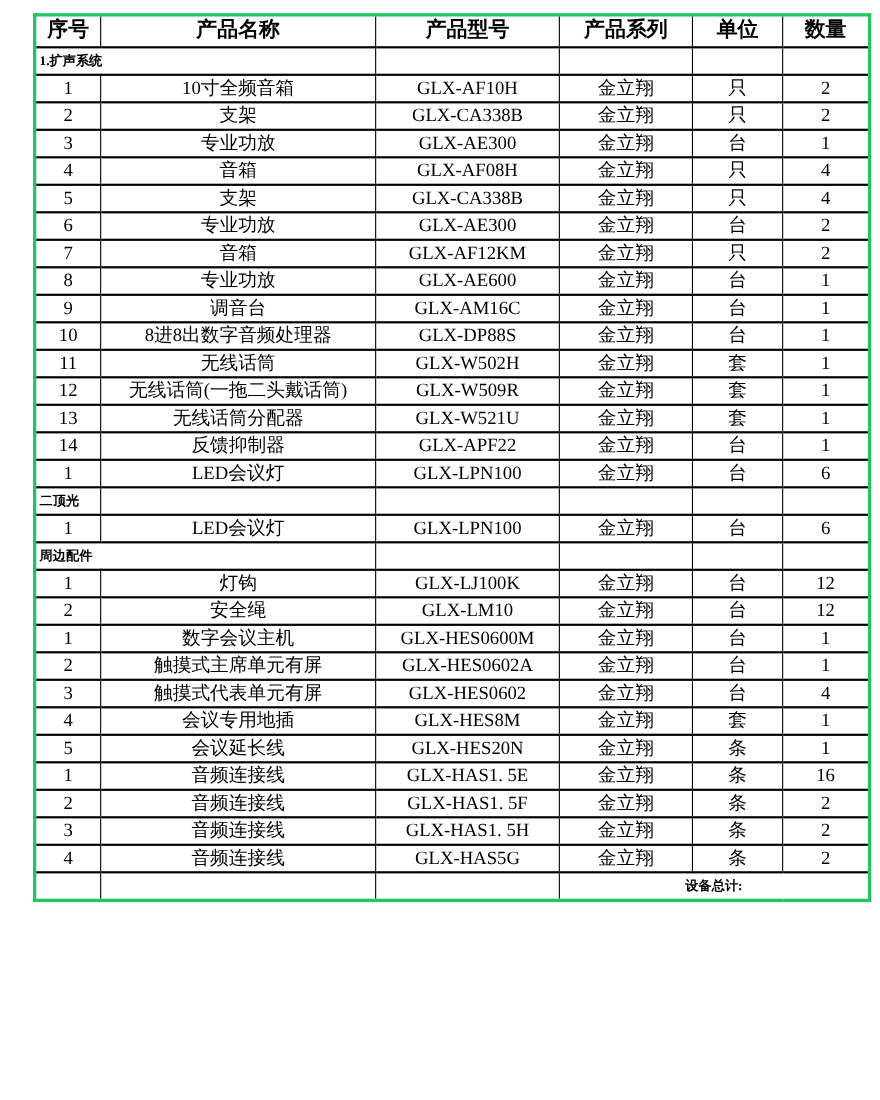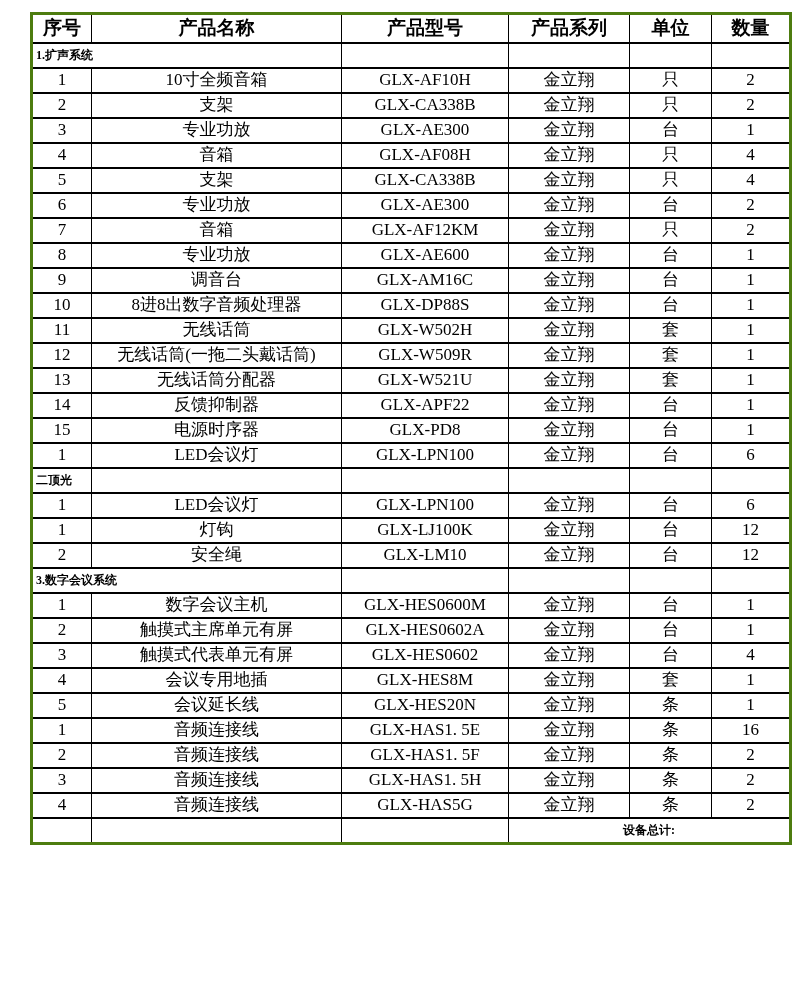--- a/index.html
+++ b/index.html
@@ -13,21 +13,21 @@
     position: relative;
     font-family: "Liberation Serif", "DejaVu Serif", serif;
     color: #000000;
   }
   table.equip {
     position: absolute;
     left: 30px;
     top: 12px;
     border-collapse: collapse;
     table-layout: fixed;
-    border: 3px solid #4d7c0f;
+    border: 3px solid #22c55e;
   }
   table.equip th,
   table.equip td {
     border: 1px solid #000;
     border-top-width: 2px;
     border-bottom-width: 2px;
     padding: 0;
     margin: 0;
     text-align: center;
     vertical-align: middle;
@@ -190,28 +190,20 @@
       </tr>
       <tr>
         <td>14</td>
         <td>反馈抑制器</td>
         <td>GLX-APF22</td>
         <td>金立翔</td>
         <td>台</td>
         <td>1</td>
       </tr>
       <tr>
-        <td>15</td>
-        <td>电源时序器</td>
-        <td>GLX-PD8</td>
-        <td>金立翔</td>
-        <td>台</td>
-        <td>1</td>
-      </tr>
-      <tr>
         <td>1</td>
         <td>LED会议灯</td>
         <td>GLX-LPN100</td>
         <td>金立翔</td>
         <td>台</td>
         <td>6</td>
       </tr>
       <tr>
         <td class="sec">二顶光</td>
         <td></td>
@@ -222,41 +214,41 @@
       </tr>
       <tr>
         <td>1</td>
         <td>LED会议灯</td>
         <td>GLX-LPN100</td>
         <td>金立翔</td>
         <td>台</td>
         <td>6</td>
       </tr>
       <tr>
+        <td class="sec" colspan="2">周边配件</td>
+        <td></td>
+        <td></td>
+        <td></td>
+        <td></td>
+      </tr>
+      <tr>
         <td>1</td>
         <td>灯钩</td>
         <td>GLX-LJ100K</td>
         <td>金立翔</td>
         <td>台</td>
         <td>12</td>
       </tr>
       <tr>
         <td>2</td>
         <td>安全绳</td>
         <td>GLX-LM10</td>
         <td>金立翔</td>
         <td>台</td>
         <td>12</td>
-      </tr>
-      <tr>
-        <td class="sec" colspan="2">3.数字会议系统</td>
-        <td></td>
-        <td></td>
-        <td></td>
-        <td></td>
       </tr>
       <tr>
         <td>1</td>
         <td>数字会议主机</td>
         <td>GLX-HES0600M</td>
         <td>金立翔</td>
         <td>台</td>
         <td>1</td>
       </tr>
       <tr>

